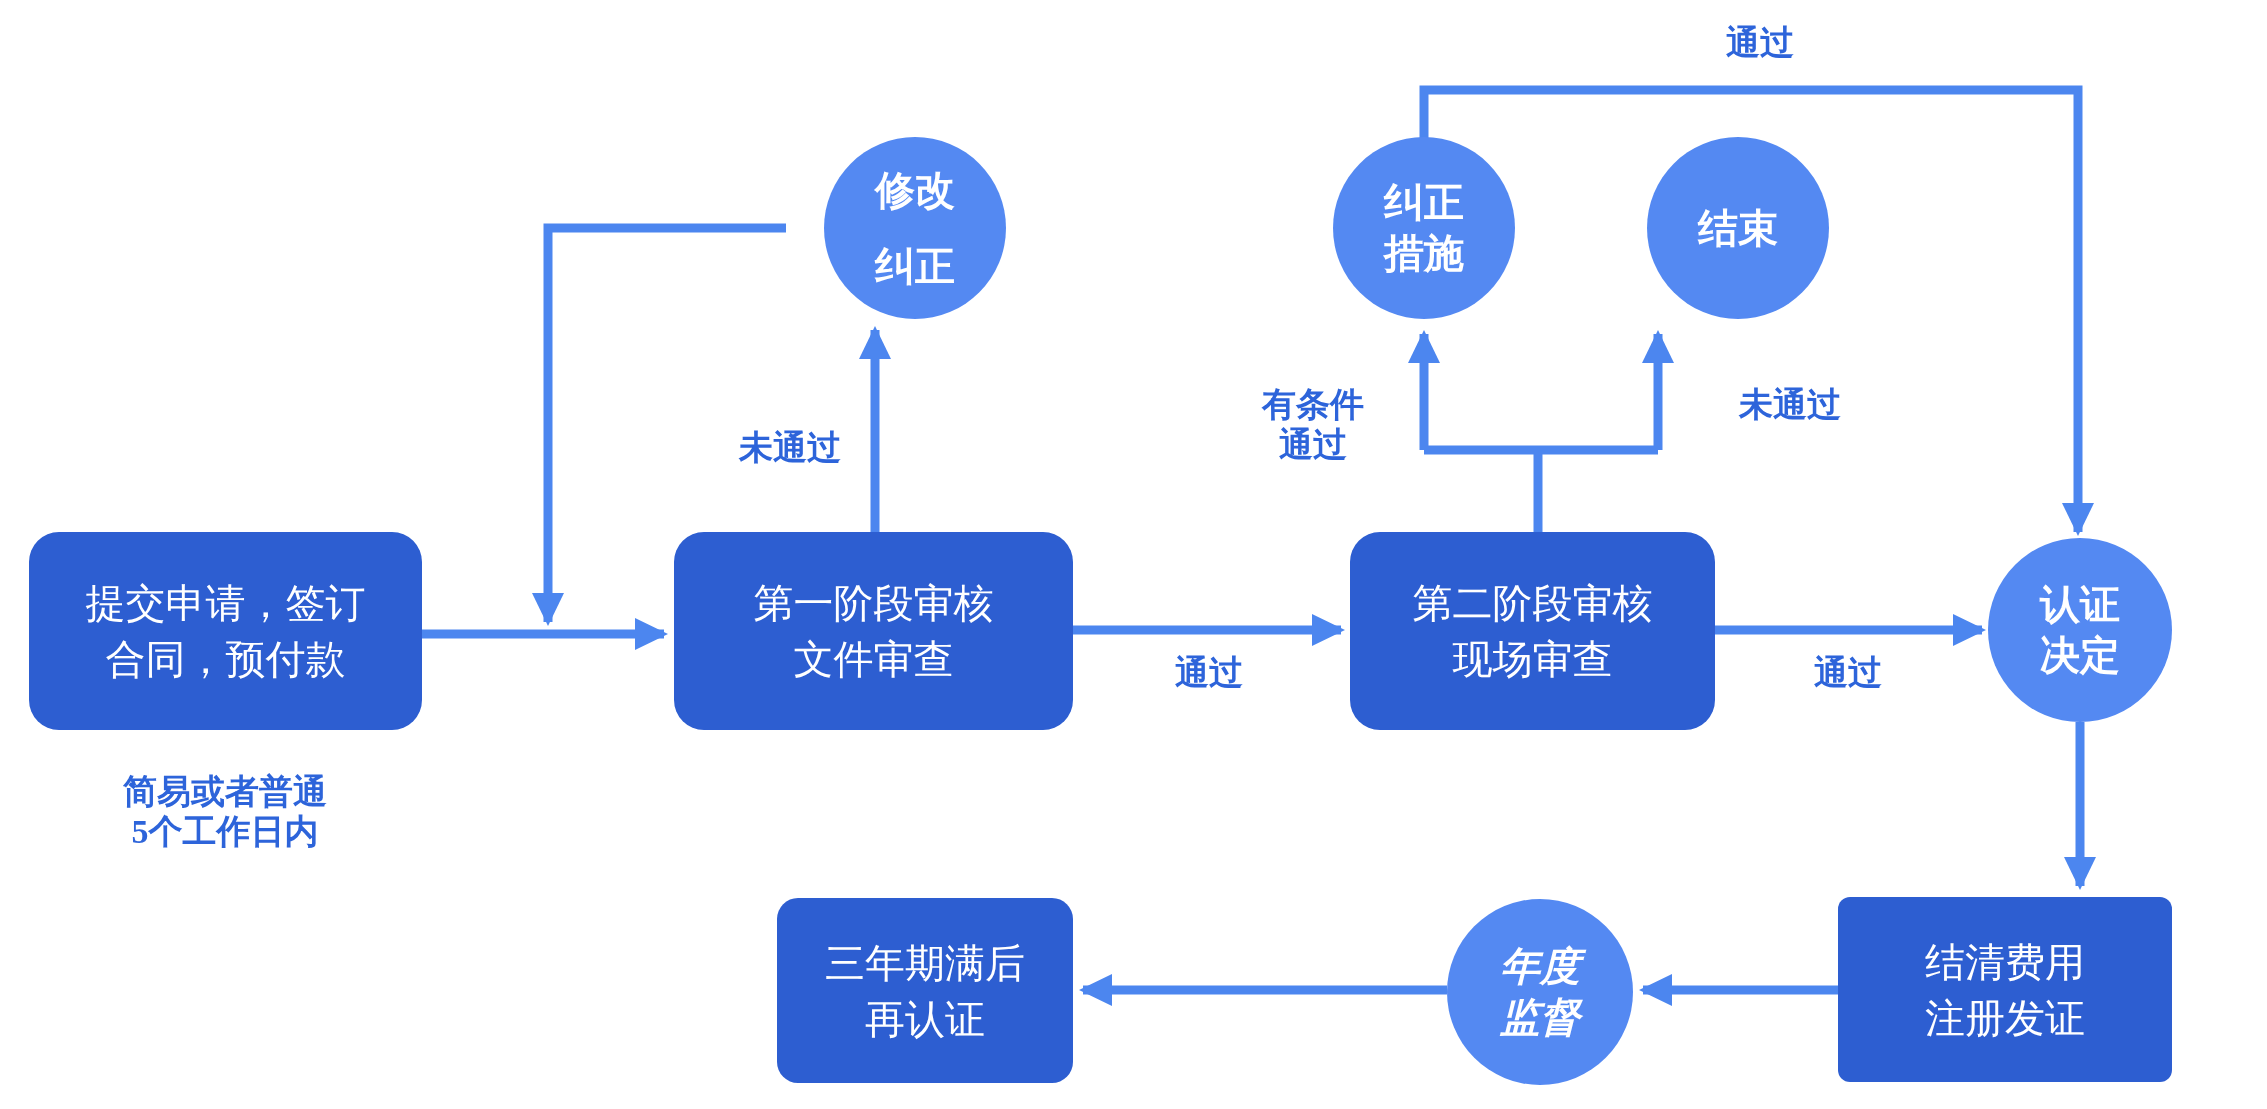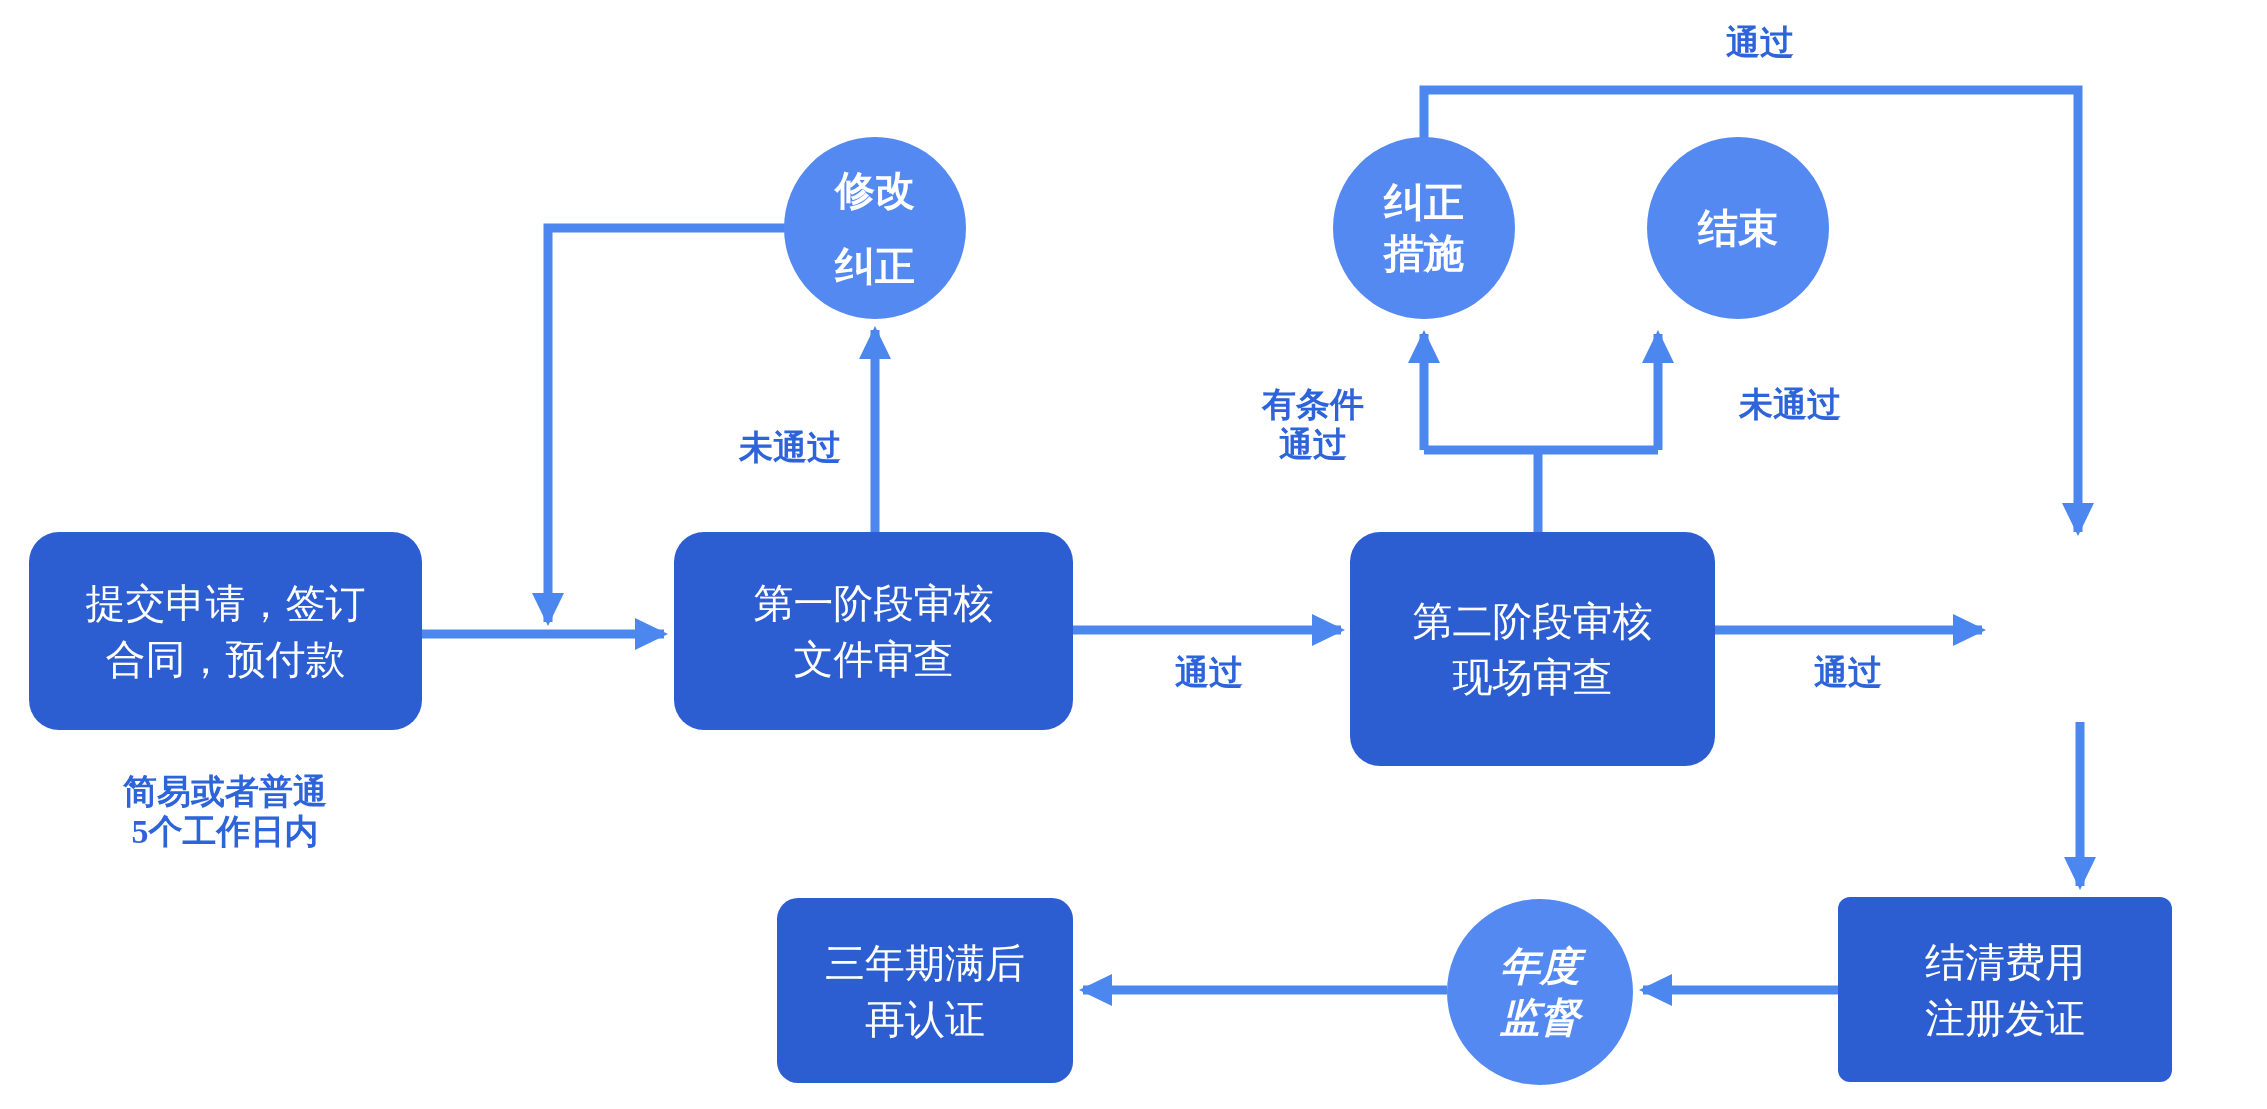--- a/index.html
+++ b/index.html
@@ -111,49 +111,53 @@
   <div class="node rect" style="left:29px; top:532px; width:393px; height:198px;">
     <span class="ln">提交申请，签订</span>
     <span class="ln">合同，预付款</span>
   </div>
 
   <div class="node rect" style="left:674px; top:532px; width:399px; height:198px;">
     <span class="ln">第一阶段审核</span>
     <span class="ln">文件审查</span>
   </div>
 
-  <div class="node rect" style="left:1350px; top:532px; width:365px; height:234px;">
+  <div class="node rect" style="left:1350px; top:532px; width:365px; height:198px;">
     <span class="ln">第二阶段审核</span>
     <span class="ln">现场审查</span>
   </div>
 
   <div class="node rect" style="left:1838px; top:897px; width:334px; height:185px;border-radius:12px;">
     <span class="ln">结清费用</span>
     <span class="ln">注册发证</span>
   </div>
 
   <div class="node rect" style="left:777px; top:898px; width:296px; height:185px;border-radius:21px;">
     <span class="ln">三年期满后</span>
     <span class="ln">再认证</span>
   </div>
 
-  <div class="node circle" style="left:784px; top:137px; width:182px; height:182px;gap:25px;">
+  <div class="node circle" style="left:824px; top:137px; width:182px; height:182px;gap:25px;">
     <span class="ln">修改</span>
     <span class="ln">纠正</span>
   </div>
 
   <div class="node circle" style="left:1333px; top:137px; width:182px; height:182px;">
     <span class="ln">纠正</span>
     <span class="ln">措施</span>
   </div>
 
   <div class="node circle" style="left:1647px; top:137px; width:182px; height:182px;">
     <span class="ln">结束</span>
   </div>
 
+  <div class="node circle" style="left:1988px; top:538px; width:184px; height:184px;">
+    <span class="ln">认证</span>
+    <span class="ln">决定</span>
+  </div>
 
   <div class="node circle" style="left:1447px; top:899px; width:186px; height:186px;font-style:italic;">
     <span class="ln">年度</span>
     <span class="ln">监督</span>
   </div>
 
   <div class="edge-label" style="left:790px; top:428px;">
     <span class="ln">未通过</span>
   </div>
 

